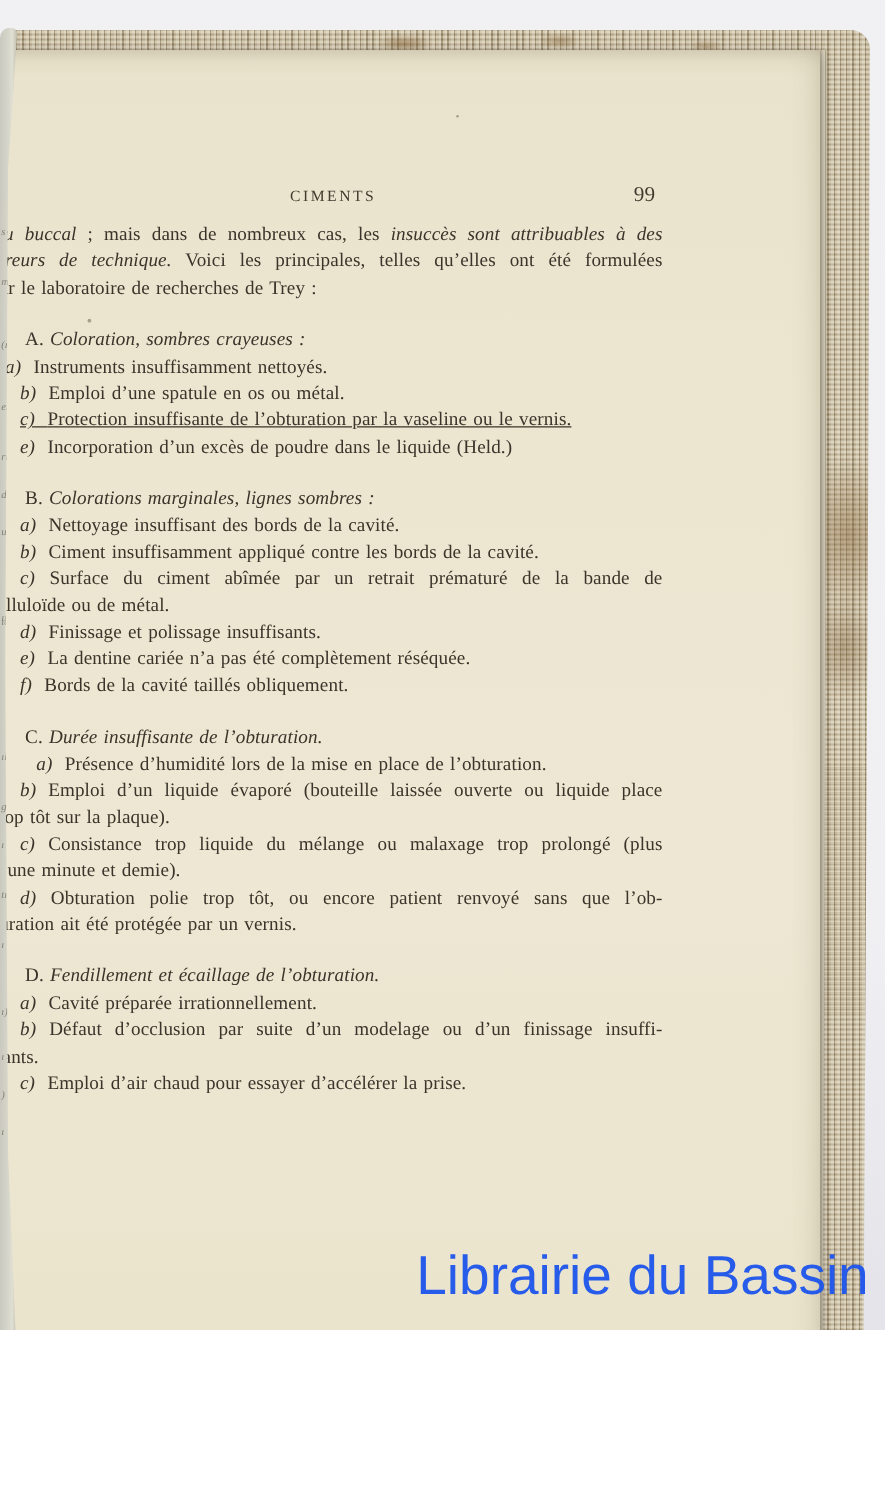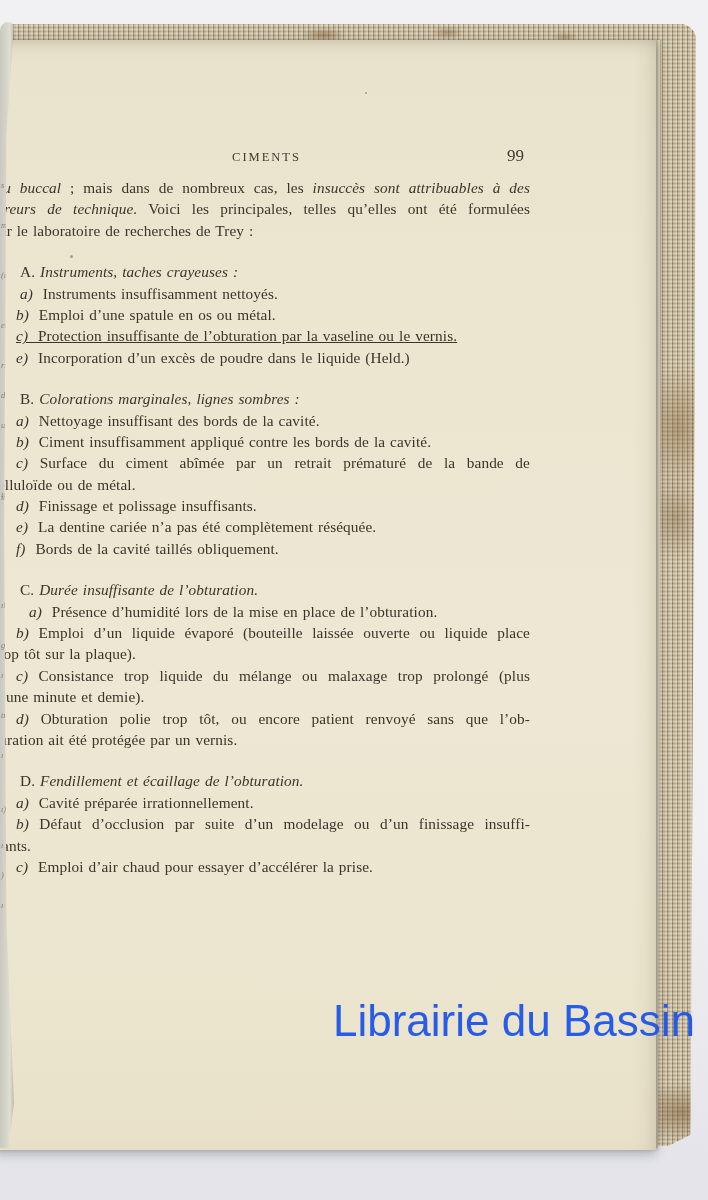--- a/index.html
+++ b/index.html
@@ -3,21 +3,21 @@
 <meta charset="utf-8">
 <style>
   :root{
     --paper:#ece5d0; --paper-dark:#e6dec6; --ink:#3a342a;
     --cloth:#b3a486; --cloth-light:#ddd2b4; --cloth-dark:#8f7d5e;
     --stain:#8a6a40; --bg:#f1f1f4; --bg-bottom:#e4e4ea;
     --slip:#d6d5ca; --blue:#1d55ec; --edge:#cfc6ad;
   }
   html,body{margin:0;padding:0;}
   body{font-family:"Liberation Serif", serif;}
-  .stage{position:relative;width:708px;height:1200px;overflow:hidden;
+  .stage{position:relative;width:708px;height:1064px;overflow:hidden;
          background:linear-gradient(180deg,var(--bg) 0%, #f0f0f3 70%, var(--bg-bottom) 97%);}
 
   
   .cloth{position:absolute;background-color:var(--cloth);
     background-image:
       radial-gradient(ellipse 60px 90px at 62% 36%, rgba(138,106,64,.45), rgba(138,106,64,0) 70%),
       radial-gradient(ellipse 40px 60px at 55% 44%, rgba(120,88,48,.35), rgba(120,88,48,0) 70%),
       radial-gradient(ellipse 70px 40px at 70% 97%, rgba(120,88,48,.5), rgba(120,88,48,0) 75%),
       repeating-linear-gradient(90deg, rgba(255,250,235,.40) 0 2px, rgba(104,88,60,.32) 2px 3px, rgba(255,250,235,.22) 3px 5px),
       repeating-linear-gradient(0deg, rgba(255,252,240,.32) 0 1px, rgba(0,0,0,0) 1px 2px, rgba(90,75,50,.26) 2px 3px, rgba(0,0,0,0) 3px 4px);
@@ -83,22 +83,22 @@
     <div class="speck" style="left:76px;top:215px;width:3px;height:3px;"></div>
     <div class="speck" style="left:371px;top:52px;width:2px;height:2px;"></div>
 
     <div class="running-head">CIMENTS</div>
     <div class="page-number">99</div>
 
     <div class="page-text">
         <div class="line just" style="margin-left: -8px; width: 538px;"><em>ieu buccal</em><span> ; mais dans de nombreux cas, les </span><em>insuccès sont attribuables à des</em></div>
         <div class="line just" style="margin-left: -9px; width: 539px;"><em>erreurs de technique.</em><span> Voici les principales, telles qu’elles ont été formulées</span></div>
         <div class="line" style="margin-left: -8px;"><span>par le laboratoire de recherches de Trey :</span></div>
-        <div class="line gap" style="margin-left: 20px;"><span>A.&nbsp;</span><em>Instruments, taches crayeuses :</em></div>
-        <div class="line" style="margin-left: 20px;"><em>a)&nbsp; </em><span>Instruments insuffisamment nettoyés.</span></div>
+        <div class="line gap" style="margin-left: 20px;"><span>A.&nbsp;</span><em>Coloration, sombres crayeuses :</em></div>
+        <div class="line" style="margin-left: 4px;"><em>a)&nbsp; </em><span>Instruments insuffisamment nettoyés.</span></div>
         <div class="line" style="margin-left: 16px;"><em>b)&nbsp; </em><span>Emploi d’une spatule en os ou métal.</span></div>
         <div class="line" style="margin-left: 16px; text-decoration: underline;"><em>c)&nbsp; </em><span>Protection insuffisante de l’obturation par la vaseline ou le vernis.</span></div>
         <div class="line" style="margin-left: 16px;"><em>e)&nbsp; </em><span>Incorporation d’un excès de poudre dans le liquide (Held.)</span></div>
         <div class="line gap" style="margin-left: 20px;"><span>B.&nbsp;</span><em>Colorations marginales, lignes sombres :</em></div>
         <div class="line" style="margin-left: 16px;"><em>a)&nbsp; </em><span>Nettoyage insuffisant des bords de la cavité.</span></div>
         <div class="line" style="margin-left: 16px;"><em>b)&nbsp; </em><span>Ciment insuffisamment appliqué contre les bords de la cavité.</span></div>
         <div class="line just" style="margin-left: 16px; width: 514px;"><em>c)&nbsp;</em><span>Surface du ciment abîmée par un retrait prématuré de la bande de</span></div>
         <div class="line" style="margin-left: -9px;"><span>celluloïde ou de métal.</span></div>
         <div class="line" style="margin-left: 16px;"><em>d)&nbsp; </em><span>Finissage et polissage insuffisants.</span></div>
         <div class="line" style="margin-left: 16px;"><em>e)&nbsp; </em><span>La dentine cariée n’a pas été complètement réséquée.</span></div>

